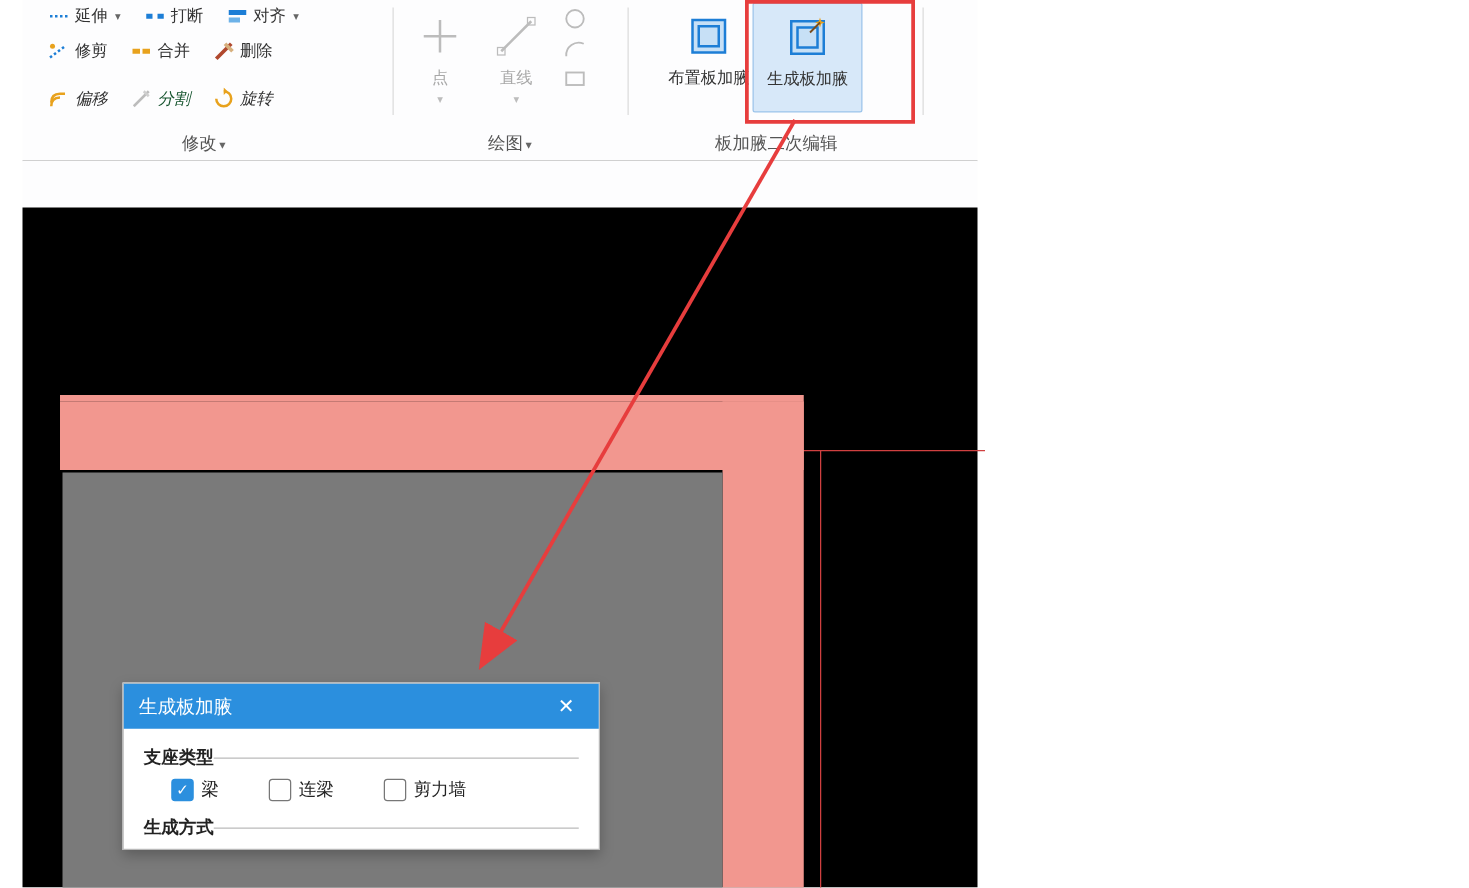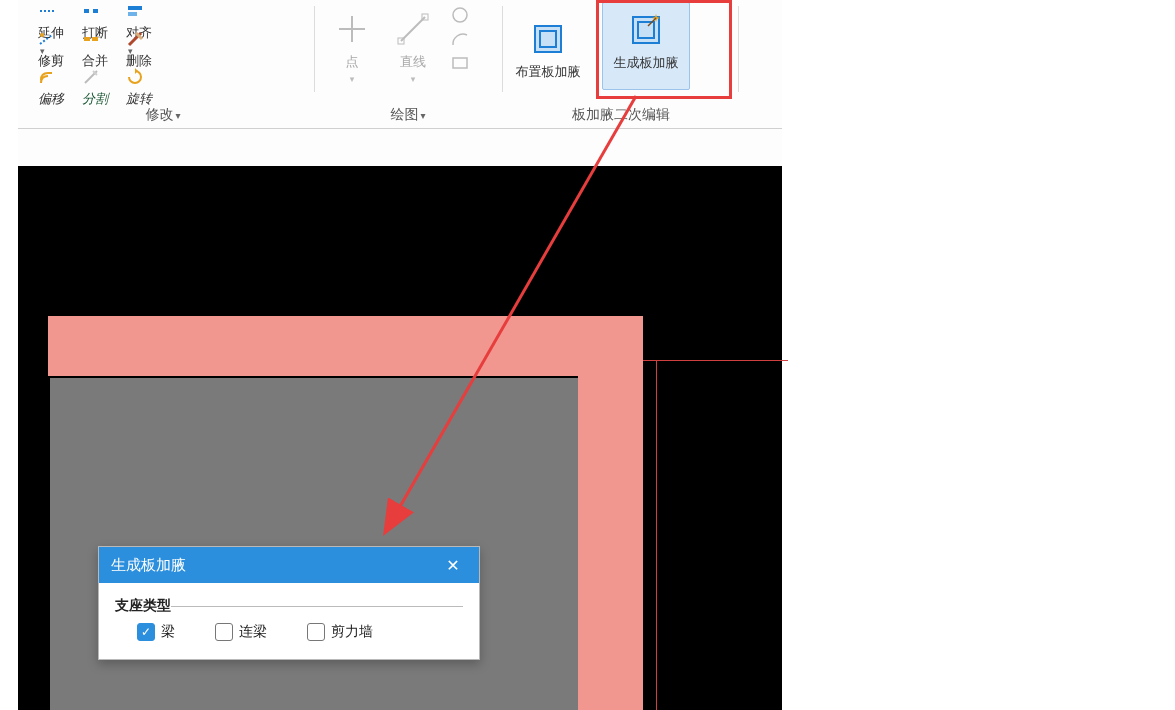--- a/index.html
+++ b/index.html
@@ -57,26 +57,26 @@
 
   
   .tool-row {
     position: absolute;
     left: 0;
     display: flex;
     gap: 14px;
   }
   .tool-btn {
     display: flex;
+    align-items: center;
     gap: 4px;
     height: 22px;
     padding: 0 2px;
     color: #333;
     cursor: default;
-    flex-direction: column;
   }
   .tool-btn.disabled { color: #14532d; }
   .tool-btn .dd { font-size: 9px; color: #666; margin-left: 2px; }
   .ico {
     display: inline-flex;
     width: 18px;
     height: 18px;
     align-items: center;
     justify-content: center;
   }
@@ -387,21 +387,21 @@
       </div>
 
       <div class="panel-label">
         <span>绘图</span><span class="dd">▾</span>
       </div>
     </div>
 
     <div class="panel-sep" style="left:484px;"></div>
 
     <div class="ribbon-panel" style="left:488px; width:230px;">
-      <div class="big-btn" style="left:0; width:84px;justify-content:center;">
+      <div class="big-btn" style="left:19px; width:84px;">
         <span class="big-ico">
           <svg width="40" height="40">
               <rect x="7" y="7" width="26" height="26" fill="#c7e0f6" stroke="#1d7ed6" stroke-width="2"></rect>
               <rect x="12" y="12" width="16" height="16" fill="none" stroke="#1d7ed6" stroke-width="2"></rect>
             </svg>
         </span>
         <span class="lbl">布置板加腋</span>
       </div>
       <div class="big-btn hover" style="left:96px; width:88px;">
         <span class="big-ico">
@@ -470,16 +470,20 @@
         </label>
         <label class="chk">
           <span class="box"></span>
           <span>连梁</span>
         </label>
         <label class="chk">
           <span class="box"></span>
           <span>剪力墙</span>
         </label>
       </div>
+      <div class="fieldset-label" style="margin-bottom:2px;">
+        <span>生成方式</span>
+          <span class="rule"></span>
+      </div>
     </div>
   </div>
 
 </div>
 
 </body></html>

